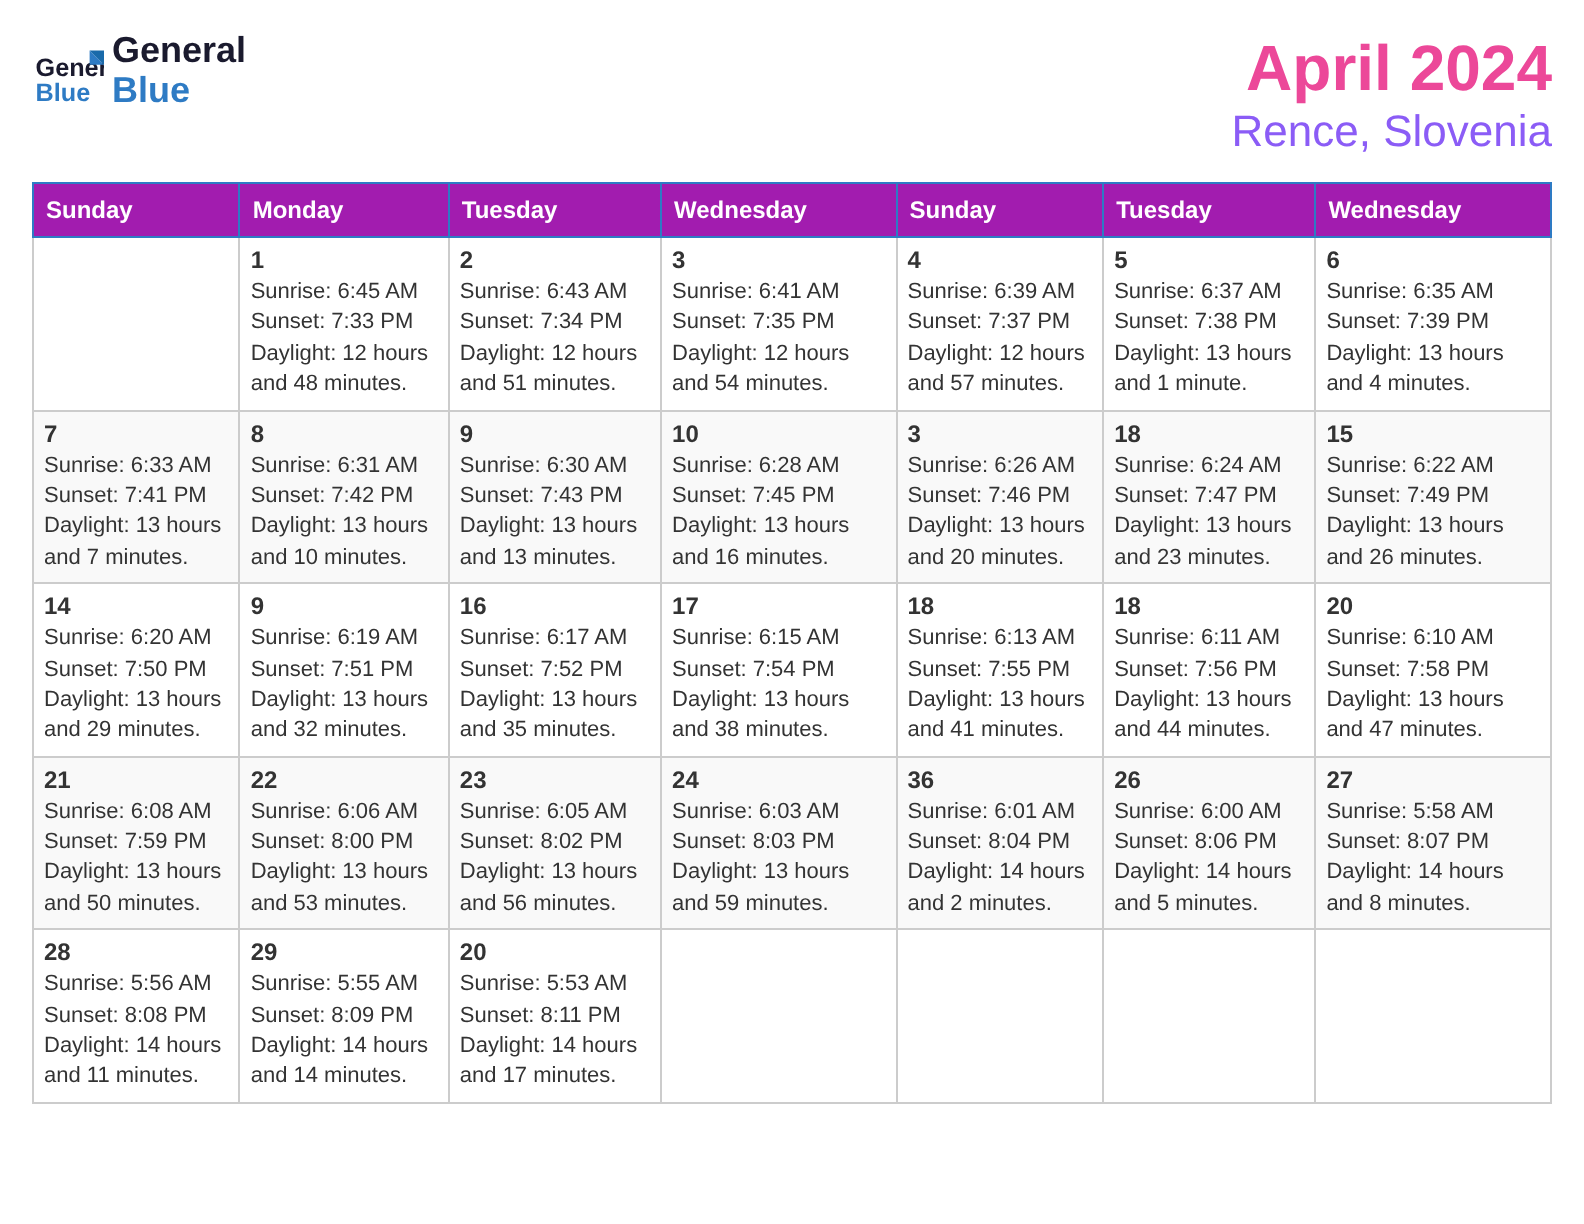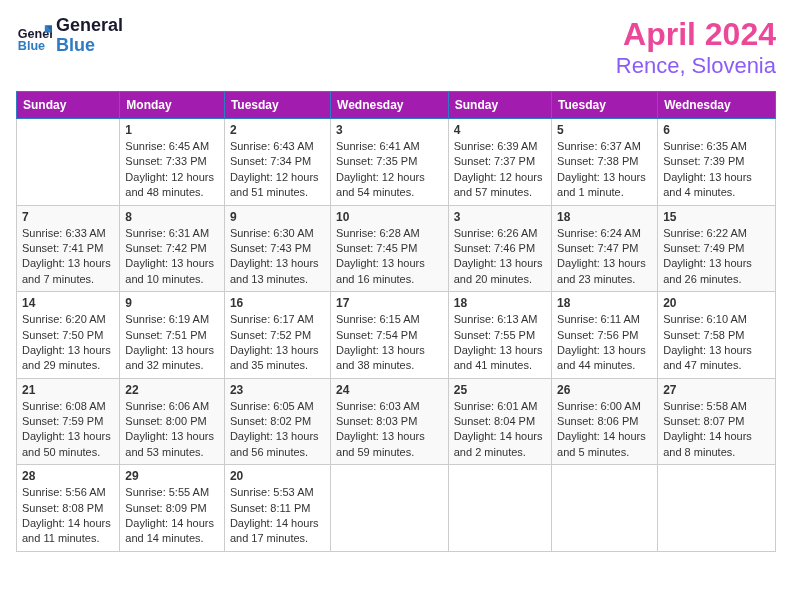--- a/index.html
+++ b/index.html
@@ -213,21 +213,21 @@
         </td>
         <td>
           <span class="day-num">23</span>
           <div class="day-info">Sunrise: 6:05 AM<br>Sunset: 8:02 PM<br>Daylight: 13 hours and 56 minutes.</div>
         </td>
         <td>
           <span class="day-num">24</span>
           <div class="day-info">Sunrise: 6:03 AM<br>Sunset: 8:03 PM<br>Daylight: 13 hours and 59 minutes.</div>
         </td>
         <td>
-          <span class="day-num">25</span>
+          <span class="day-num">36</span>
           <div class="day-info">Sunrise: 6:01 AM<br>Sunset: 8:04 PM<br>Daylight: 14 hours and 2 minutes.</div>
         </td>
         <td>
           <span class="day-num">26</span>
           <div class="day-info">Sunrise: 6:00 AM<br>Sunset: 8:06 PM<br>Daylight: 14 hours and 5 minutes.</div>
         </td>
         <td>
           <span class="day-num">27</span>
           <div class="day-info">Sunrise: 5:58 AM<br>Sunset: 8:07 PM<br>Daylight: 14 hours and 8 minutes.</div>
         </td>

